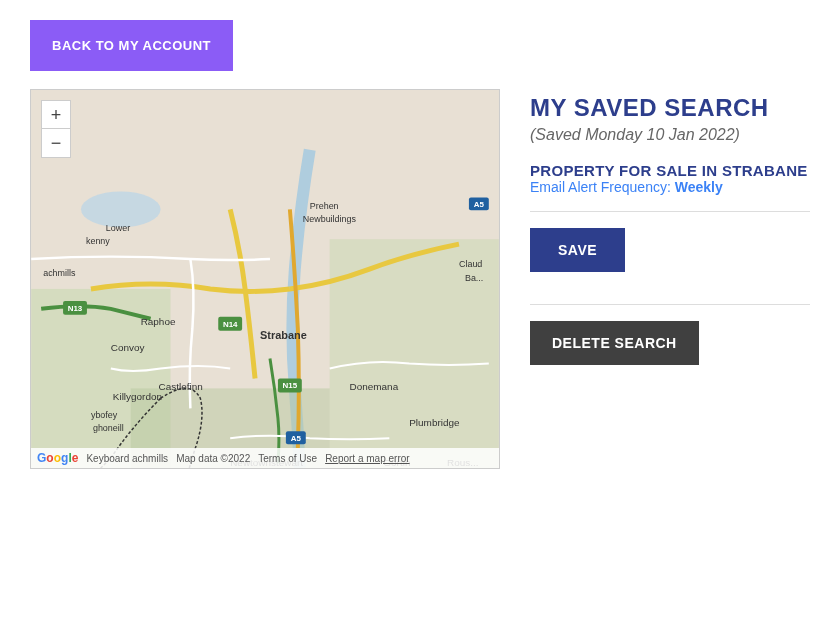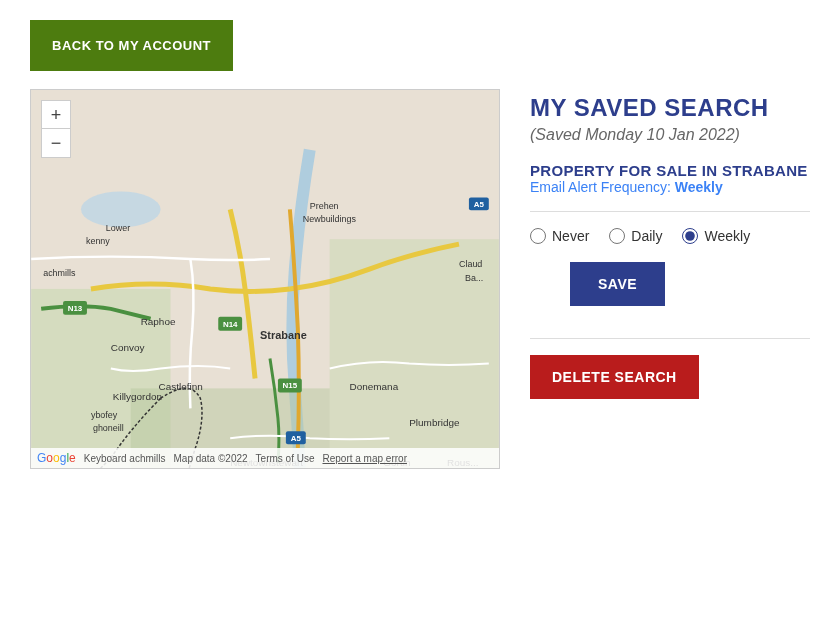--- a/index.html
+++ b/index.html
@@ -6,21 +6,21 @@
     body {
       font-family: Arial, sans-serif;
       background: #fff;
       width: 840px;
       min-height: 630px;
       padding: 20px 30px;
     }
 
     .back-btn {
       display: inline-block;
-      background: #4d7c0f;
+      background: #8b5cf6;
       color: #fff;
       font-size: 13px;
       font-weight: bold;
       padding: 18px 22px;
       letter-spacing: 0.5px;
       cursor: pointer;
       border: none;
       margin-bottom: 18px;
     }
 
@@ -88,21 +88,21 @@
       font-size: 10px;
       color: #555;
       padding: 3px 6px;
       display: flex;
       align-items: center;
       gap: 8px;
     }
 
     .google-logo {
       font-size: 12px;
-      font-weight: normal;
+      font-weight: bold;
       color: #4285F4;
     }
     .google-logo span:nth-child(1) { color: #4285F4; }
     .google-logo span:nth-child(2) { color: #EA4335; }
     .google-logo span:nth-child(3) { color: #FBBC05; }
     .google-logo span:nth-child(4) { color: #4285F4; }
     .google-logo span:nth-child(5) { color: #34A853; }
     .google-logo span:nth-child(6) { color: #EA4335; }
 
     
@@ -182,31 +182,30 @@
     .save-btn {
       background: #2d3e8c;
       color: #fff;
       border: none;
       padding: 14px 28px;
       font-size: 14px;
       font-weight: bold;
       letter-spacing: 0.5px;
       cursor: pointer;
       margin-bottom: 16px;
-      margin-left: 40px;
     }
 
     .divider2 {
       border: none;
       border-top: 1px solid #ddd;
       margin: 16px 0;
     }
 
     .delete-btn {
-      background: #b91c1c;
+      background: #404040;
       color: #fff;
       border: none;
       padding: 14px 22px;
       font-size: 14px;
       font-weight: bold;
       letter-spacing: 0.5px;
       cursor: pointer;
     }
   </style>
 </head>
@@ -317,34 +316,20 @@
     <p class="property-title">PROPERTY FOR SALE IN STRABANE</p>
 
     <p class="email-frequency">
       <span>Email Alert Frequency:</span>
       <strong>Weekly</strong>
     </p>
 
     <hr class="divider">
 
 
-    <div class="radio-group">
-      <label class="radio-option">
-        <input type="radio" name="freq" value="never" style="">
-        <span>Never</span>
-      </label>
-      <label class="radio-option">
-        <input type="radio" name="freq" value="daily" style="">
-        <span>Daily</span>
-      </label>
-      <label class="radio-option">
-        <input type="radio" name="freq" value="weekly" checked="" style="">
-        <span>Weekly</span>
-      </label>
-    </div>
 
     <button class="save-btn">SAVE</button>
 
     <hr class="divider2">
 
     <button class="delete-btn">DELETE SEARCH</button>
   </div>
 
 </div>
 

